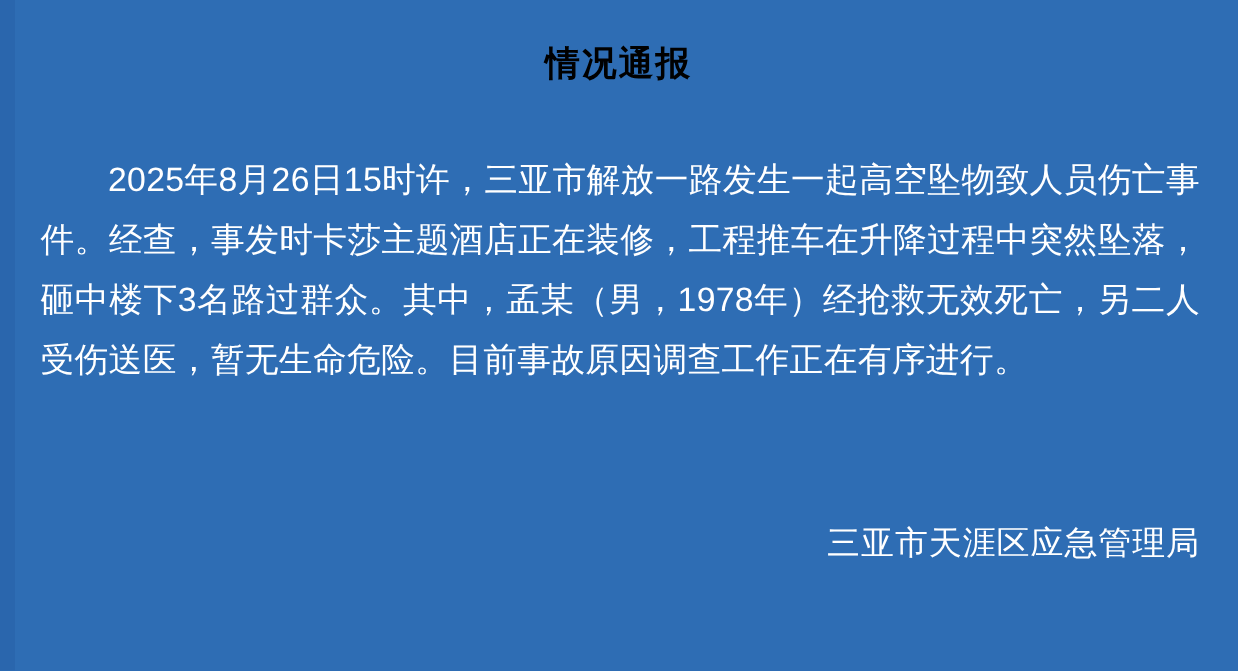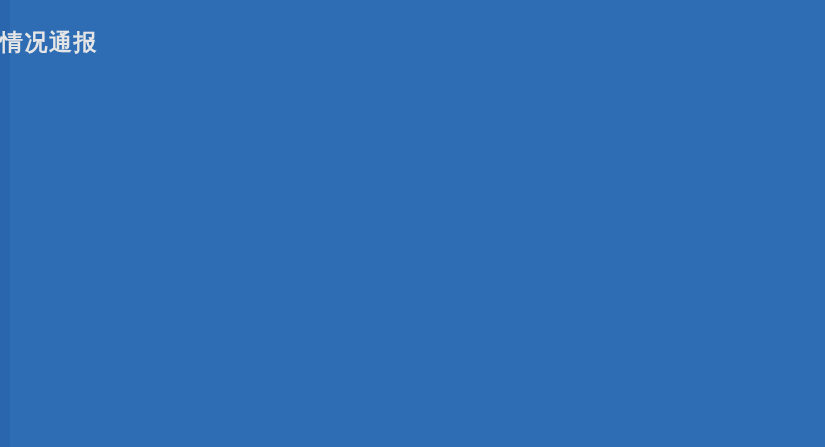--- a/index.html
+++ b/index.html
@@ -42,21 +42,22 @@
     width: 825px;
     height: 447px;
     box-sizing: border-box;
     padding: 0 25px 0 27px;
     z-index: 3;
   }
 
   .notice-title {
     margin: 0;
     padding: 0;
-    color: #e5e5e5;
+    text-align: center;
+    color: #000000;
     font-size: 23px;
     font-weight: bold;
     letter-spacing: 1.5px;
     line-height: 1;
     position: absolute;
     left: 0;
     right: 0;
     top: 31px;
   }
 
@@ -114,19 +115,23 @@
 <body>
 
 <div class="notice-card">
 
   <div class="edge-strip"></div>
 
   <div class="content">
 
     <h1 class="notice-title">情况通报</h1>
 
+    <div class="notice-body">
+      <p class="body-paragraph">2025年8月26日15时许，三亚市解放一路发生一起高空坠物致人员伤亡事件。经查，事发时卡莎主题酒店正在装修，工程推车在升降过程中突然坠落，砸中楼下3名路过群众。其中，孟某（男，1978年）经抢救无效死亡，另二人受伤送医，暂无生命危险。目前事故原因调查工作正在有序进行。</p>
+    </div>
 
     <div class="notice-signature">
+      <p class="sig-org">三亚市天涯区应急管理局</p>
     </div>
 
   </div>
 
 </div>
 
 </body></html>

